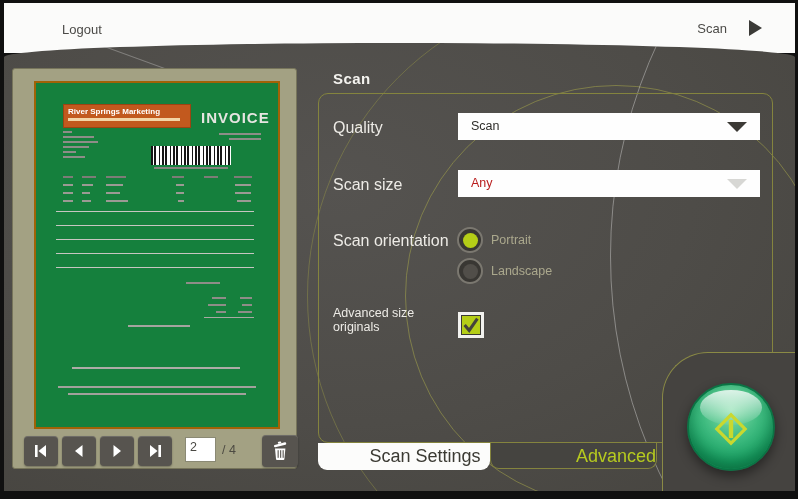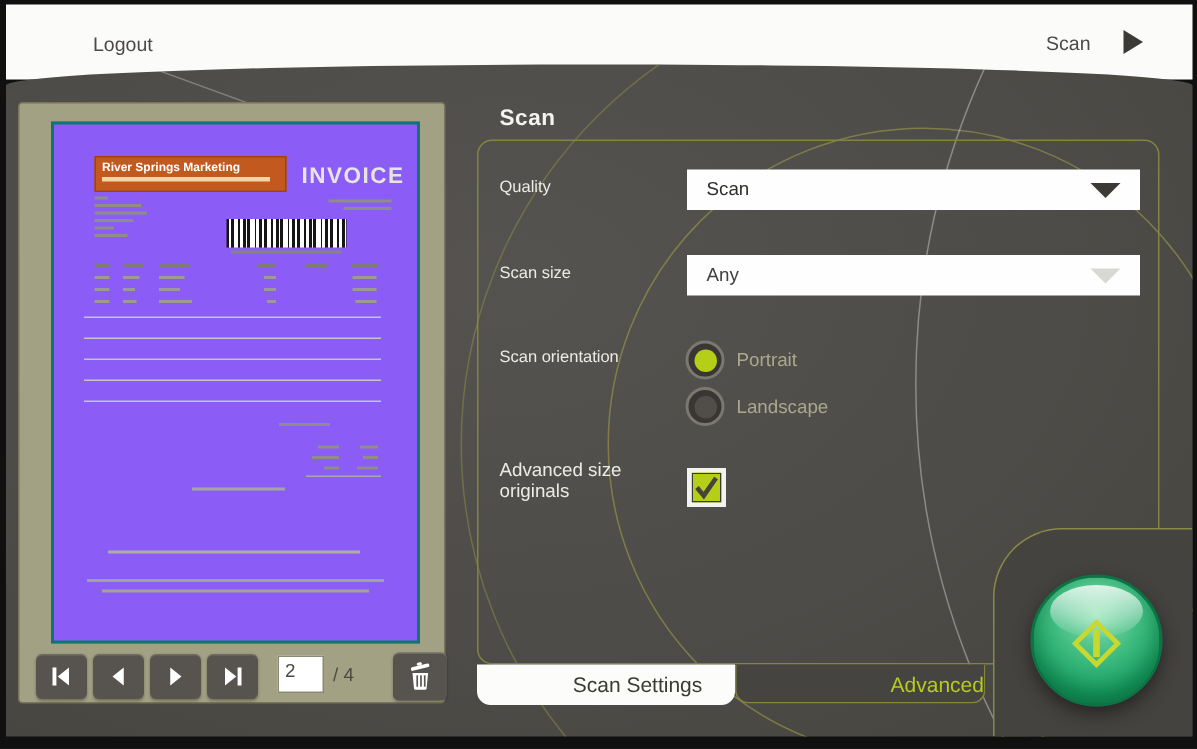--- a/index.html
+++ b/index.html
@@ -20,52 +20,52 @@
     background:radial-gradient(ellipse at 42% 32%, #555350 0%, #4e4c48 55%, #46443f 100%);
     border-radius:50% 50% 0 0 / 14px 14px 0 0;
   }
   .arc{position:absolute;border-radius:50%;pointer-events:none;}
   .arc.o1{left:401px;top:42px;width:420px;height:420px;border:1px solid rgba(165,165,75,.55);}
   .arc.o2{left:303px;top:-56px;width:616px;height:616px;border:1px solid rgba(160,160,70,.4);}
   .arc.w1{left:606px;top:-293px;width:1010px;height:1010px;border:1px solid rgba(255,255,255,.35);}
   .arc.w2{left:60px;top:12px;width:130px;height:1px;border:none;background:rgba(255,255,255,.28);transform:rotate(20deg);border-radius:0;}
   
   .preview{position:absolute;left:8px;top:25px;width:285px;height:401px;background:#a3a183;border:1px solid #77755b;border-radius:3px;box-sizing:border-box;}
-  .doc{position:absolute;left:21px;top:12px;width:246px;height:348px;background:#8b5cf6;border:2px solid #0f766e;box-sizing:border-box;overflow:hidden;}
+  .doc{position:absolute;left:21px;top:12px;width:246px;height:348px;background:#15803d;border:2px solid #a16207;box-sizing:border-box;overflow:hidden;}
   .doc .hdr{position:absolute;left:27px;top:21px;width:128px;height:24px;background:#c2591e;border:1px solid #9c4412;box-sizing:border-box;padding:2px 4px 0 4px;}
   .doc .hdr .co{font-size:8px;font-weight:bold;color:#fff;white-space:nowrap;letter-spacing:0;}
   .doc .hdr .tag{margin-top:2px;width:112px;height:3px;background:rgba(255,244,200,.8);}
   .doc .wm{position:absolute;left:165px;top:26px;font-size:15px;font-weight:bold;color:#e6e5e1;letter-spacing:1px;}
   .bar{position:absolute;height:2px;background:#8e8d88;}
   .barcode{position:absolute;left:115px;top:63px;width:80px;height:19px;
     background:repeating-linear-gradient(90deg,#151515 0 2px,#fff 2px 3px,#151515 3px 5px,#fff 5px 8px,#151515 8px 9px,#fff 9px 11px);}
   .hline{position:absolute;height:1px;background:#c6c6c1;}
   
   .navbtn{position:absolute;top:367px;width:34px;height:30px;background:#57544f;border-radius:4px;display:flex;align-items:center;justify-content:center;box-shadow:inset 0 1px 0 rgba(255,255,255,.14),0 1px 2px rgba(0,0,0,.3);cursor:pointer;}
   .page-input{position:absolute;left:172px;top:368px;width:31px;height:25px;border:1px solid #8a8974;background:#fff;font-family:"Liberation Sans",sans-serif;font-size:12.5px;color:#4a4944;padding:0 0 6px 4px;box-sizing:border-box;}
   .page-total{position:absolute;left:209px;top:374px;font-size:12.5px;color:#4c4a42;}
   
   .scan-title{position:absolute;left:329px;top:27px;font-size:15px;font-weight:bold;color:#f4f3ef;letter-spacing:.4px;}
   .settings{position:absolute;left:314px;top:50px;width:455px;height:350px;border:1px solid #84843e;border-radius:10px;box-sizing:border-box;}
-  .flabel{position:absolute;font-size:11px;color:#edebe6;}
+  .flabel{position:absolute;font-size:16px;color:#edebe6;}
   .dd{position:absolute;left:454px;width:302px;height:27px;background:#fefefe;cursor:pointer;}
   .dd .val{font-size:12.5px;color:#2f2e2b;line-height:27px;padding-left:13px;}
   .dd .tri{position:absolute;right:13px;top:9px;width:0;height:0;border-left:10px solid transparent;border-right:10px solid transparent;border-top:10px solid #3c3a36;}
-  .dd.disabled .val{color:#404040;}
+  .dd.disabled .val{color:#b91c1c;}
   .dd.disabled .tri{border-top-color:#d7d7d4;}
   .radio-row{position:absolute;left:453px;display:flex;align-items:center;gap:8px;cursor:pointer;}
   .radio{width:26px;height:26px;border-radius:50%;background:#393733;border:2px solid #7b7870;box-sizing:border-box;display:flex;align-items:center;justify-content:center;}
   .radio .dot{width:15px;height:15px;border-radius:50%;}
   .radio.on .dot{background:#b5ce17;}
   .radio.off .dot{background:#514e49;}
   .ropt{font-size:12.5px;color:#aba88d;}
   .ds-label{position:absolute;left:329px;top:263px;width:112px;font-size:12.5px;color:#edebe6;line-height:1.15;}
   .checkbox{position:absolute;left:454px;top:269px;width:26px;height:26px;background:#b5ce17;border:3px solid #f2f2ef;box-shadow:inset 0 0 0 1px #3a3a33;box-sizing:border-box;cursor:pointer;display:flex;align-items:center;justify-content:center;}
   
-  .tab{position:absolute;top:400px;height:27px;box-sizing:border-box;text-align:center;font-size:14px;line-height:26px;cursor:pointer;padding-left:42px;}
+  .tab{position:absolute;top:400px;height:27px;box-sizing:border-box;text-align:center;font-size:18px;line-height:26px;cursor:pointer;padding-left:42px;}
   .tab.active{left:314px;width:172px;background:#fcfcfb;color:#3b3a33;border-radius:0 0 9px 9px;}
   .tab.adv{left:486px;width:167px;height:26px;background:#454440;color:#b6ca1f;border:1px solid #84843e;border-top:none;border-radius:0 0 9px 9px;text-align:right;}
   
   .corner{position:absolute;left:658px;top:309px;right:0;bottom:0;background:#454340;border-top:1px solid #8a8a45;border-left:1px solid #8a8a45;border-top-left-radius:46px;}
   .startbtn{position:absolute;left:683px;top:340px;width:88px;height:88px;border-radius:50%;cursor:pointer;
     background:radial-gradient(circle at 50% 30%, #8adfae 0%, #42bd82 38%, #17a364 72%, #0c8a50 100%);
     border:2px solid #0b7344;box-sizing:border-box;
     box-shadow:0 5px 12px rgba(0,0,0,.45), inset 0 -8px 14px rgba(0,45,22,.35);}
   .gloss{position:absolute;left:13%;top:6%;width:74%;height:42%;border-radius:50%;
     background:linear-gradient(180deg,rgba(255,255,255,.8),rgba(255,255,255,.04));}

